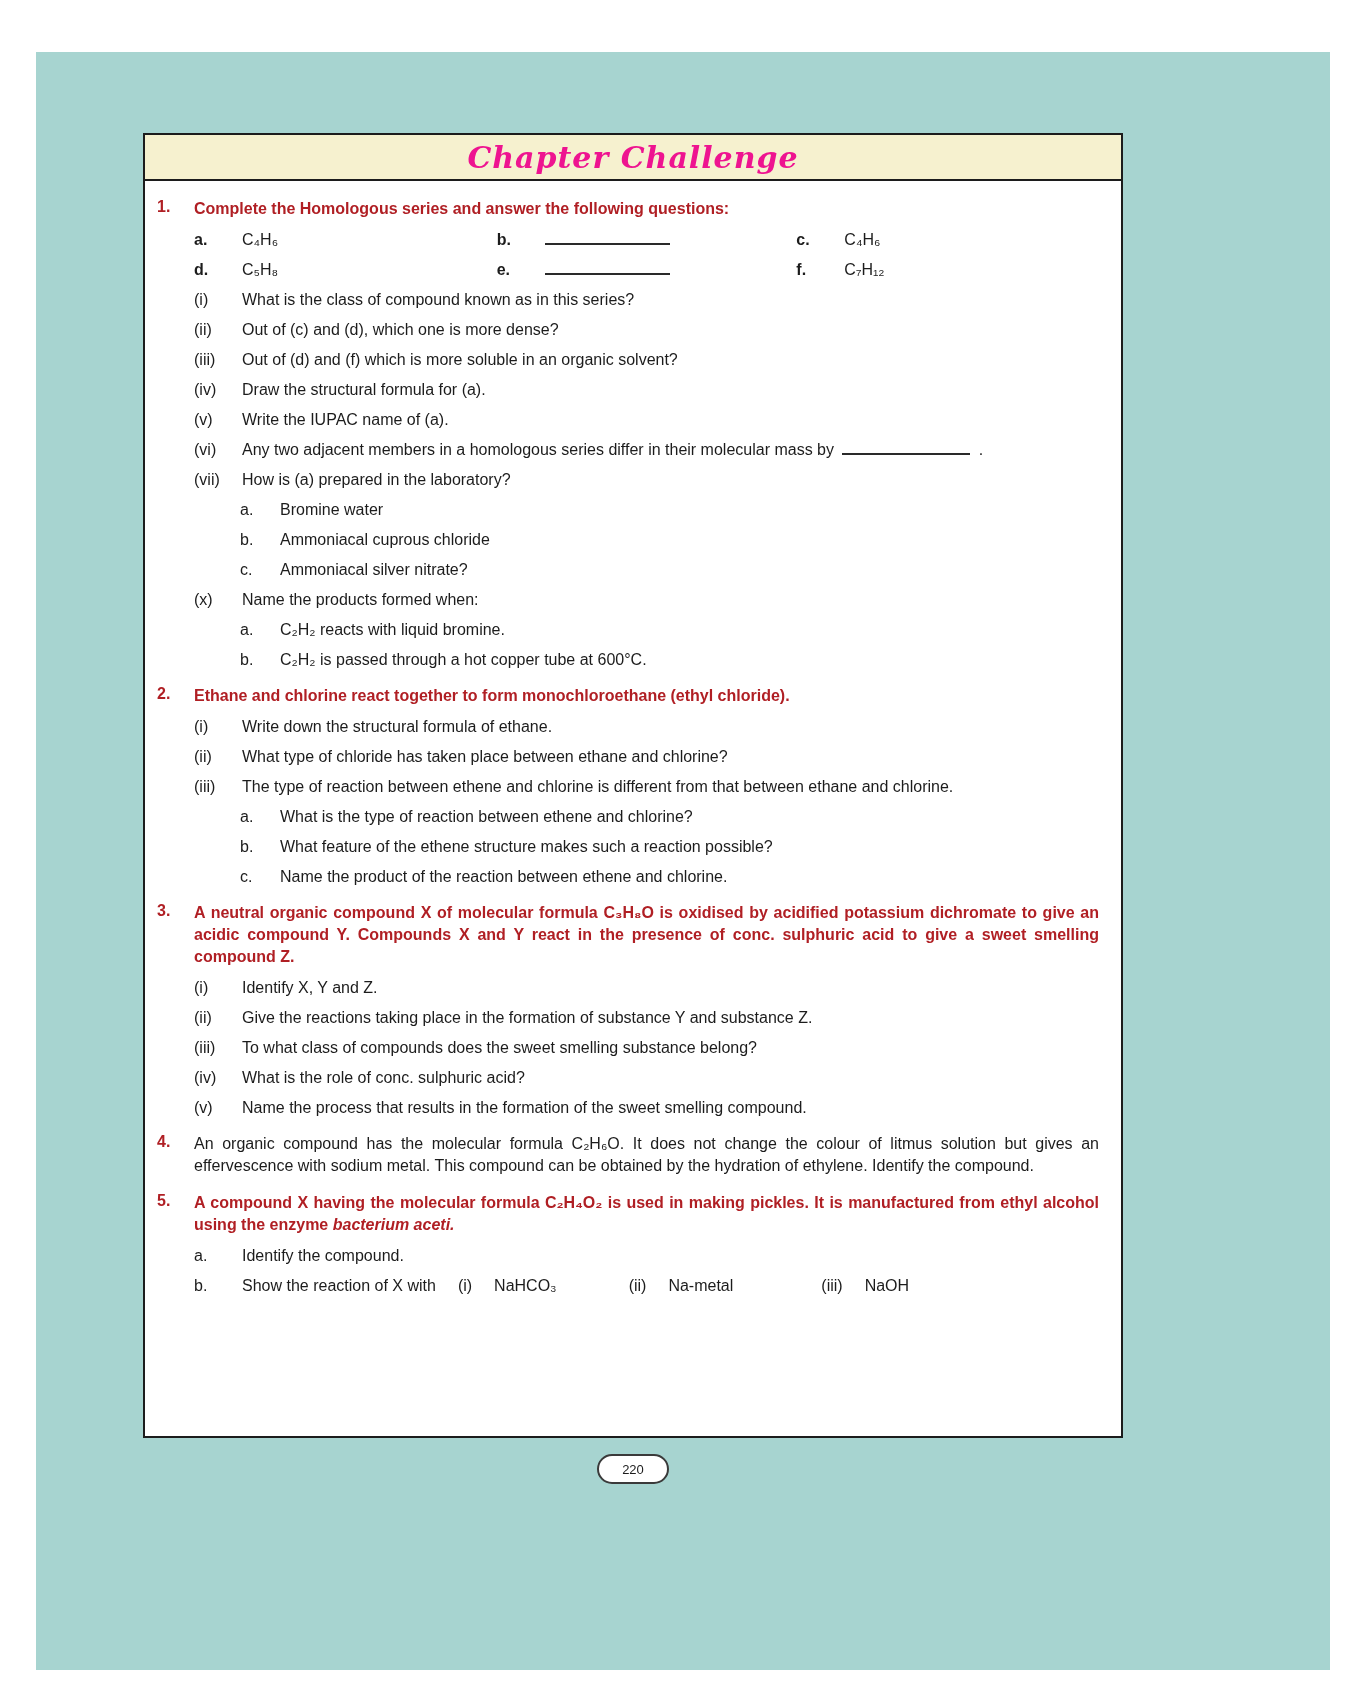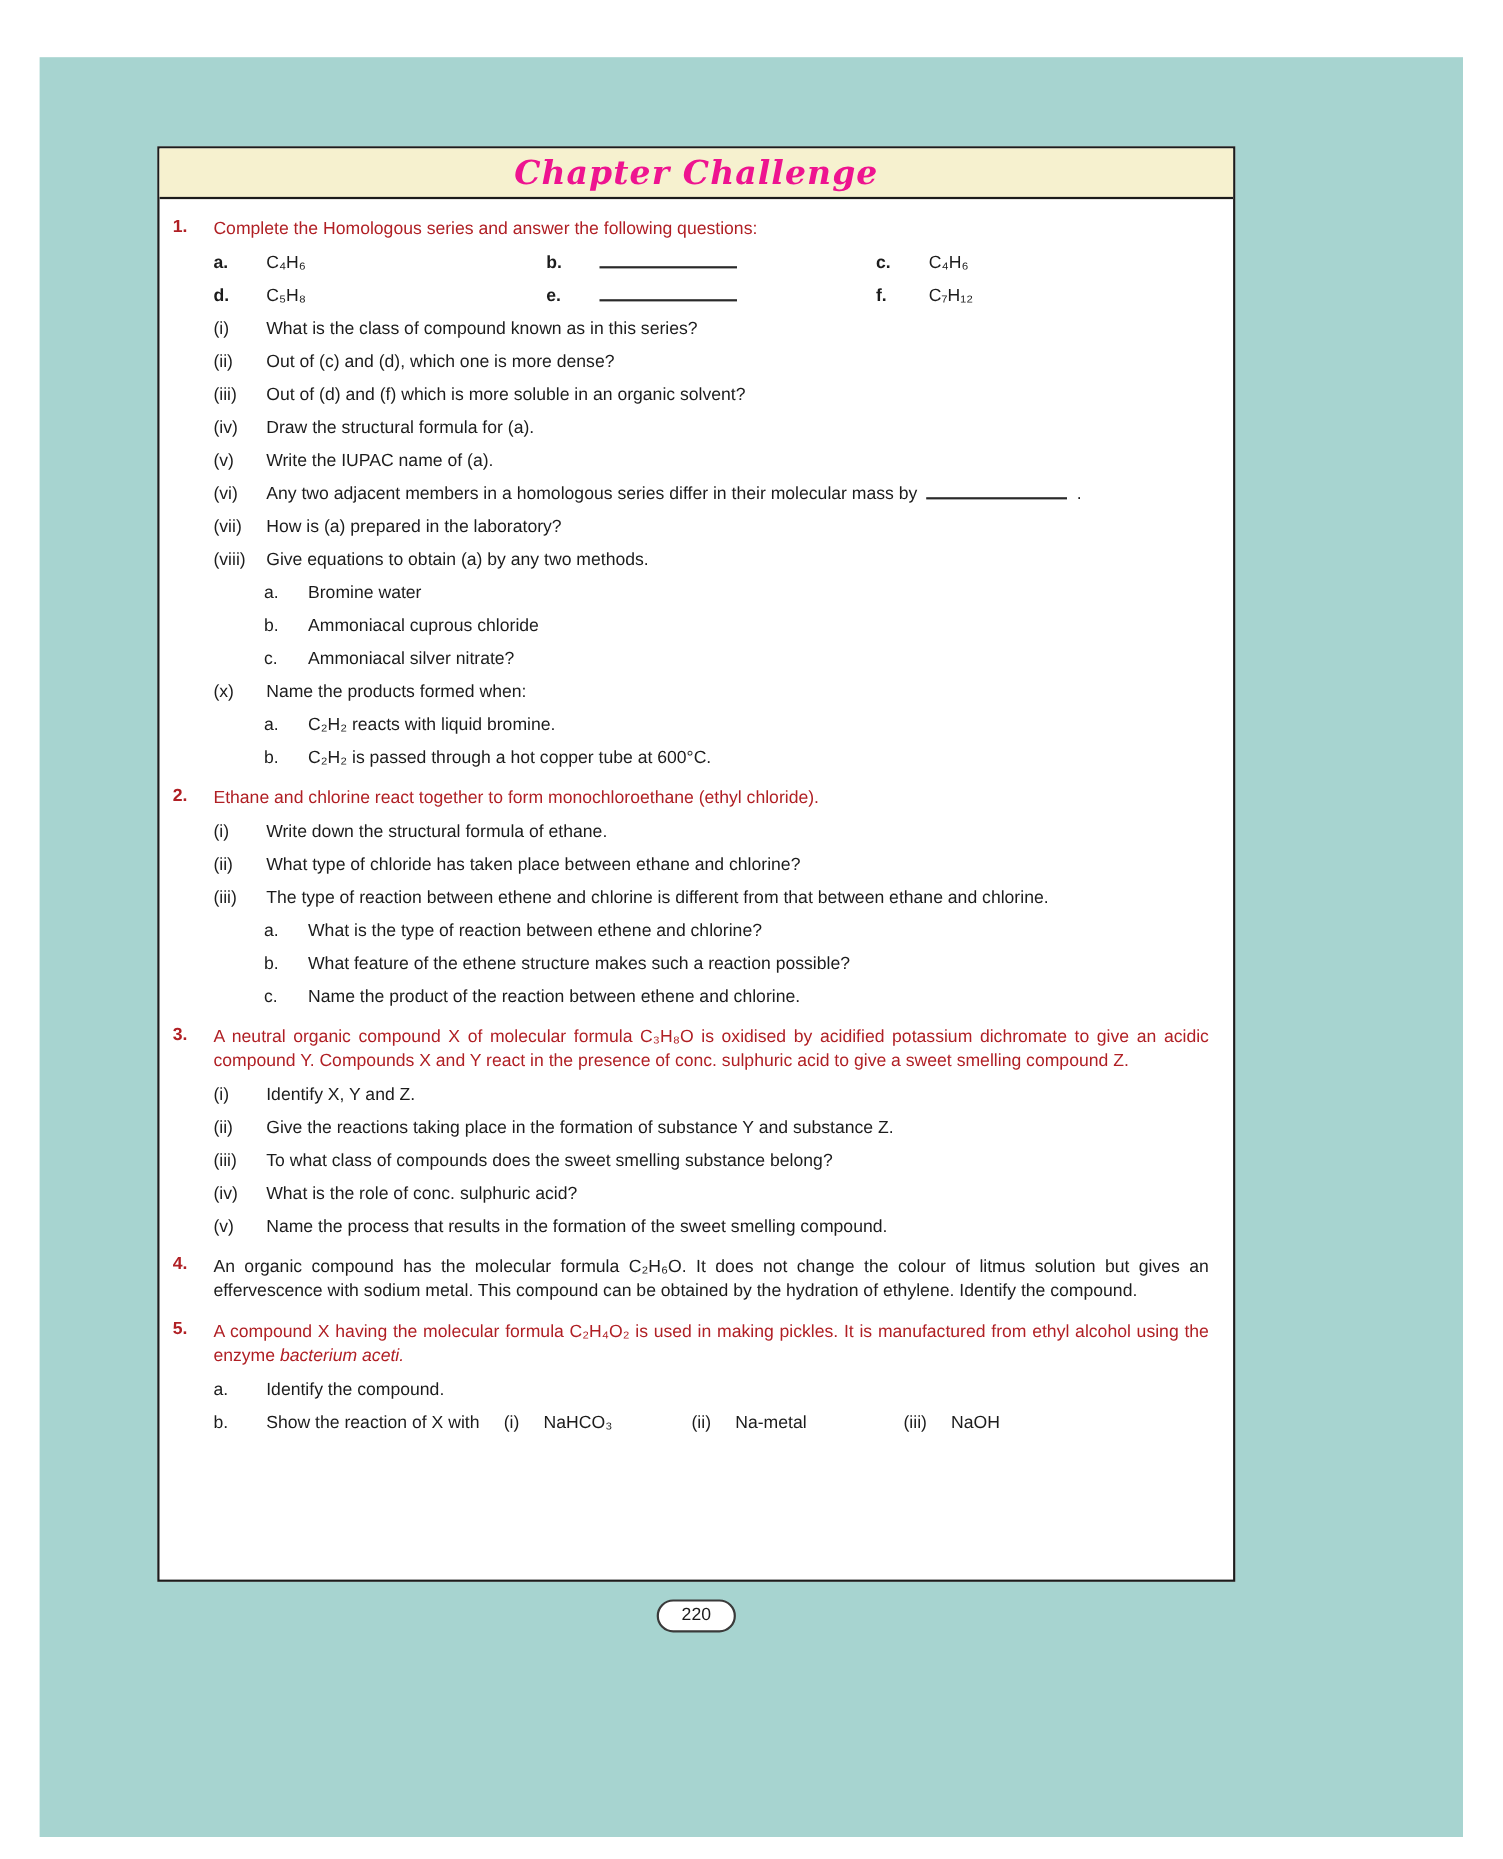--- a/index.html
+++ b/index.html
@@ -55,21 +55,21 @@
   .question { margin-top: 15px; }
   .question:first-child { margin-top: 3px; }
 
   .stem-row { display: flex; }
   .q-num {
     width: 37px; flex-shrink: 0;
     font-weight: bold;
     color: var(--red, #b01f24);
   }
   .q-stem { flex: 1; text-align: justify; line-height: 22px; }
-  .stem-red { color: var(--red, #b01f24); font-weight: normal; }
+  .stem-red { color: var(--red, #b01f24); font-weight: bold; }
   .stem-black { color: #1c1c1c; font-weight: normal; }
   .italic { font-style: italic; }
 
   .series-row { display: flex; margin: 9px 0 0 37px; line-height: 21px; }
   .series-cell { display: flex; align-items: baseline; width: 308px; }
   .series-cell:nth-child(2) { width: 305px; }
   .cell-label { width: 48px; flex-shrink: 0; font-weight: bold; }
 
   .blank-line {
     display: inline-block;
@@ -92,21 +92,21 @@
   .inline-parts .part-6 { margin-right: 0; text-align: right; }
 
   .page-number-pill {
     position: absolute;
     left: 561px; top: 1402px;
     width: 72px; height: 30px;
     background: #ffffff;
     border: 2px solid #3a3a3a;
     border-radius: 15px;
     display: flex; align-items: center; justify-content: center;
-    font-size: 16px;
+    font-size: 13px;
     color: #1c1c1c;
   }
 </style>
 </head>
 <body>
 
 <div class="page">
   <div class="mat">
     <div class="content-box">
       <div class="box-header">
@@ -167,24 +167,20 @@
               <span class="item-text">Write the IUPAC name of (a).</span>
             </div>
             <div class="item-row">
               <span class="item-label">(vi)</span>
               <span class="item-text"><span>Any two adjacent members in a homologous series differ in their molecular mass by </span><span class="blank-line inline"></span><span> .</span></span>
             </div>
             <div class="item-row">
               <span class="item-label">(vii)</span>
               <span class="item-text">How is (a) prepared in the laboratory?</span>
             </div>
-            <div class="item-row">
-              <span class="item-label">(viii)</span>
-              <span class="item-text">Give equations to obtain (a) by any two methods.</span>
-            </div>
             <div class="subitem-row">
               <span class="sub-label">a.</span>
               <span class="sub-text">Bromine water</span>
             </div>
             <div class="subitem-row">
               <span class="sub-label">b.</span>
               <span class="sub-text">Ammoniacal cuprous chloride</span>
             </div>
             <div class="subitem-row">
               <span class="sub-label">c.</span>

